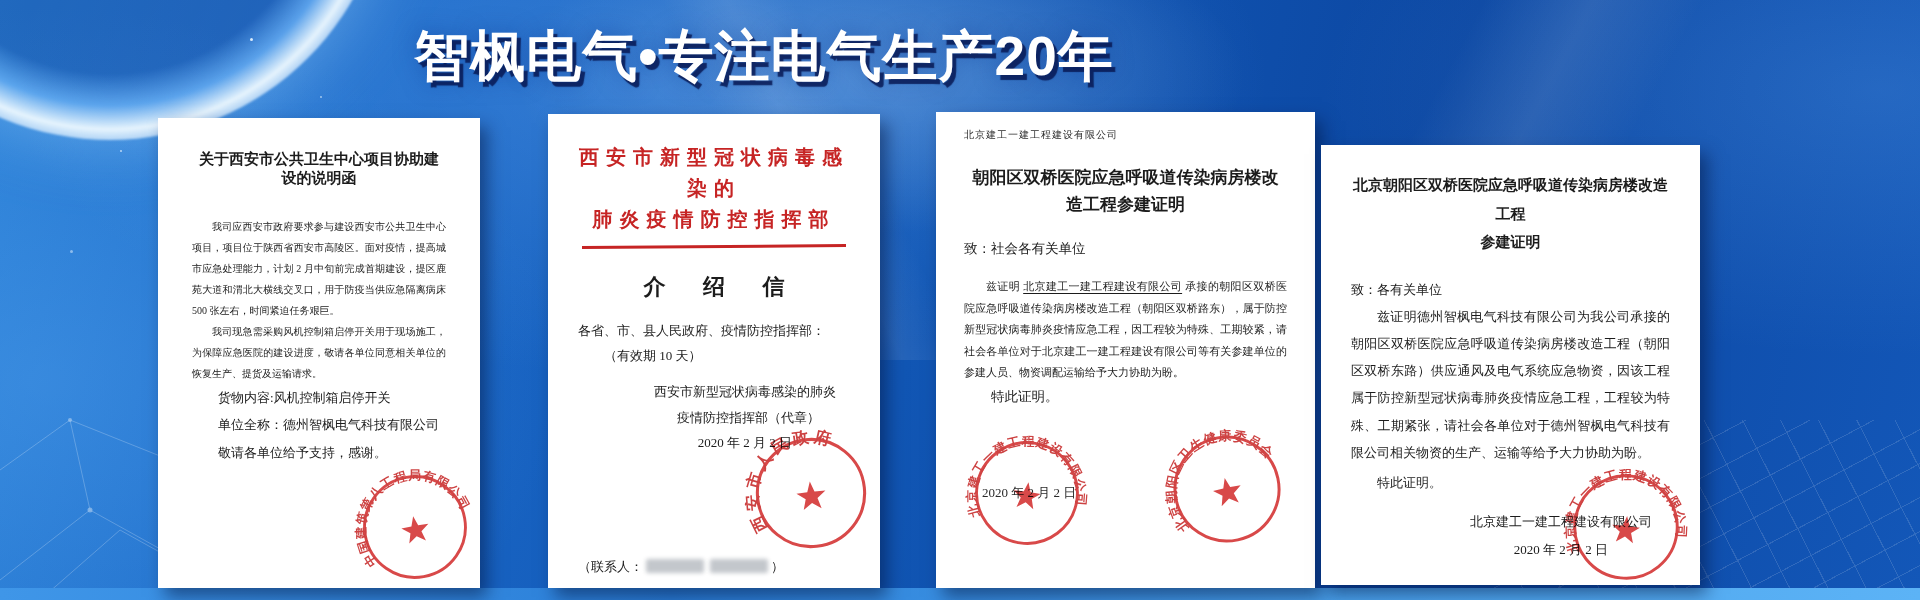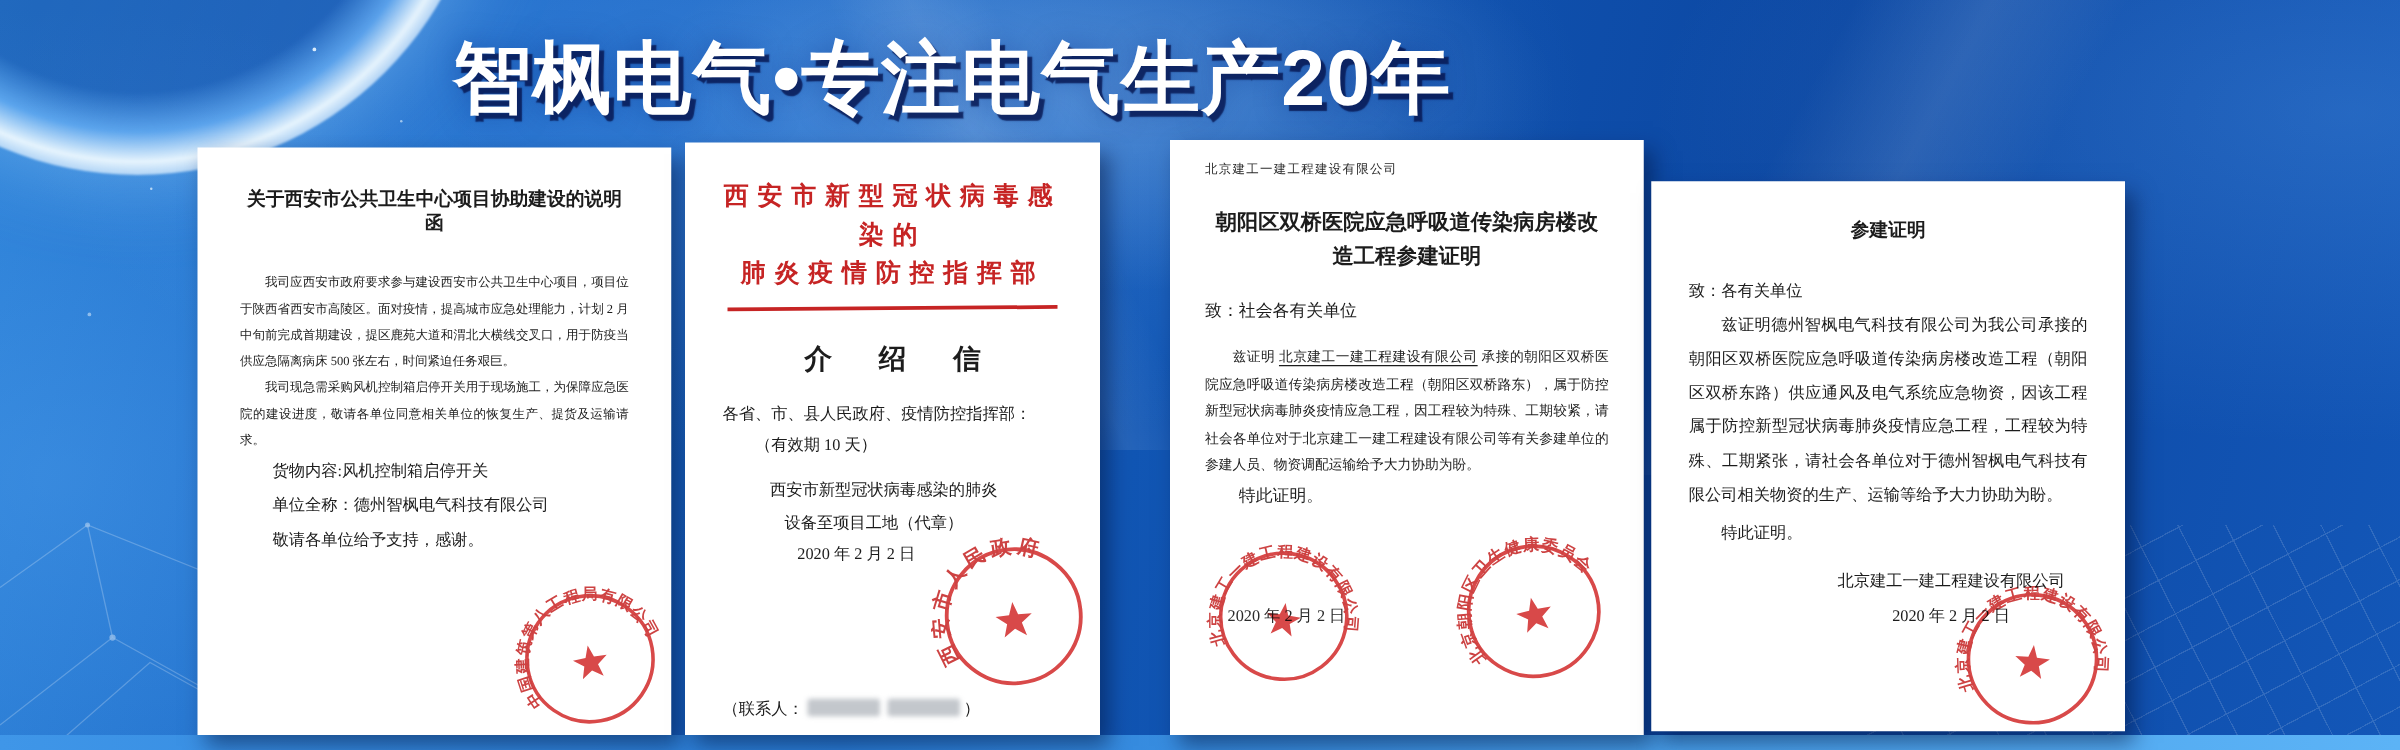--- a/index.html
+++ b/index.html
@@ -38,52 +38,52 @@
     background:
       repeating-linear-gradient(63deg, rgba(255,255,255,.9) 0 1px, transparent 1px 34px),
       repeating-linear-gradient(-28deg, rgba(255,255,255,.9) 0 1px, transparent 1px 30px);
   }
   .bottom-strip {
     position:absolute; left:0; right:0; bottom:0; height:12px;
     background: linear-gradient(90deg,#3f96e8,#2b7fd8 35%,#4aa2ec 70%,#5cb3f6);
   }
   
   .main-title {
-    position:absolute; left:362px; top:20px; width:840px; text-align:left;
+    position:absolute; left:344px; top:20px; width:840px; text-align:center;
     font-family:"Liberation Sans","DejaVu Sans",sans-serif;
-    font-size:63px; font-weight:900; color:#ffffff; letter-spacing:1px; white-space:nowrap;
+    font-size:55px; font-weight:900; color:#ffffff; letter-spacing:1px; white-space:nowrap;
     text-shadow: 4px 5px 1px rgba(7,24,82,.85), 0 0 22px rgba(10,50,140,.5);
   }
   
   .card {
     position:absolute; background:#ffffff; color:#1c1c1c;
     box-shadow: 7px 9px 16px rgba(0,18,60,.5);
   }
-  .card-1 { left:158px; top:118px; width:379px; height:470px; padding:32px 34px 0; }
+  .card-1 { left:158px; top:118px; width:322px; height:470px; padding:32px 34px 0; }
   .card-2 { left:548px; top:114px; width:332px; height:474px; padding:28px 30px 0; }
   .card-3 { left:936px; top:112px; width:379px; height:476px; padding:16px 28px 0; }
   .card-4 { left:1321px; top:145px; width:379px; height:440px; padding:26px 30px 0; }
 
   .doc-title-c { text-align:center; font-weight:bold; }
   .just { text-align:justify; }
   .indent { text-indent:2em; }
 
   
   .d1-title { font-size:15px; margin-bottom:28px; }
   .d1-body { font-size:10px; line-height:2.1; }
   .d1-items { font-size:13px; line-height:2.1; margin-left:2em; }
 
   
   .d2-org { text-align:center; color:#c62424; font-weight:bold; font-size:20px; letter-spacing:7px; line-height:1.55; }
   .d2-rule { height:3px; background:#c62424; margin:10px 4px 0; transform:rotate(-.4deg); }
   .d2-letter { text-align:center; font-size:22px; font-weight:bold; letter-spacing:16px; margin:24px 0 16px; text-indent:16px; }
   .d2-body { font-size:13px; line-height:1.95; }
   .d2-validity { font-size:13px; margin-left:2em; margin-top:4px; }
   .d2-sig { margin-top:14px; font-size:13px; line-height:1.95; position:relative; z-index:1; }
-  .d2-sig div { text-align:center; }
+  .d2-sig div { text-align:right; }
   .d2-sig .s1 { padding-right:14px; }
   .d2-sig .s2 { padding-right:30px; }
   .d2-sig .s3 { padding-right:58px; }
   .d2-contact { position:absolute; left:30px; bottom:12px; font-size:13px; white-space:nowrap; }
   .blur-box { display:inline-block; width:58px; height:14px; margin:0 3px; vertical-align:-2px;
               background:#c3c7cc; filter:blur(2px); border-radius:2px; }
 
   
   .d3-header { font-size:10px; color:#2a2a2a; letter-spacing:1px; font-family:"Liberation Sans",sans-serif; }
   .d3-title { font-family:"Liberation Sans","DejaVu Sans",sans-serif; font-size:17px; line-height:1.6; margin-top:22px; }
@@ -177,21 +177,21 @@
 
   <div class="card card-2">
     <div class="d2-org">西安市新型冠状病毒感染的</div>
     <div class="d2-org">肺炎疫情防控指挥部</div>
     <div class="d2-rule"></div>
     <div class="d2-letter">介 绍 信</div>
     <div class="d2-body">各省、市、县人民政府、疫情防控指挥部：</div>
     <div class="d2-validity">（有效期 10 天）</div>
     <div class="d2-sig">
       <div class="s1">西安市新型冠状病毒感染的肺炎</div>
-      <div class="s2">设备至项目工地（代章）</div>
+      <div class="s2">疫情防控指挥部（代章）</div>
       <div class="s3">2020 年 2 月 2 日</div>
     </div>
     <div class="d2-contact">
       <span>（联系人：</span><span class="blur-box"></span><span class="blur-box"></span><span>）</span>
     </div>
     <div class="stamp st-d2">
       <svg width="134" height="134" viewBox="0 0 140 140">
         <defs>
             <path id="arc2" d="M 22,102 A 56,56 0 1 1 118,102"></path>
           </defs>
@@ -229,20 +229,21 @@
           </defs>
         <circle class="stamp-ring" cx="70" cy="70" r="56"></circle>
         <polygon class="stamp-star" points="70,58 73.8,68.7 85.2,69.1 76.2,76 79.4,86.9 70,80.5 60.6,86.9 63.8,76 54.8,69.1 66.2,68.7"></polygon>
         <text class="stamp-text"><textPath href="#arc3b">北京朝阳区卫生健康委员会</textPath></text>
       </svg>
     </div>
   </div>
 
   <div class="card card-4">
     <div class="doc-title-c d4-title">
+      <div>北京朝阳区双桥医院应急呼吸道传染病房楼改造工程</div>
       <div>参建证明</div>
     </div>
     <div class="d4-to">致：各有关单位</div>
     <p class="d4-body just indent">兹证明德州智枫电气科技有限公司为我公司承接的朝阳区双桥医院应急呼吸道传染病房楼改造工程（朝阳区双桥东路）供应通风及电气系统应急物资，因该工程属于防控新型冠状病毒肺炎疫情应急工程，工程较为特殊、工期紧张，请社会各单位对于德州智枫电气科技有限公司相关物资的生产、运输等给予大力协助为盼。</p>
     <div class="d4-closing">特此证明。</div>
     <div class="d4-sig">
       <div class="s1">北京建工一建工程建设有限公司</div>
       <div class="s2">2020 年 2 月 2 日</div>
     </div>
     <div class="stamp st-d4">

